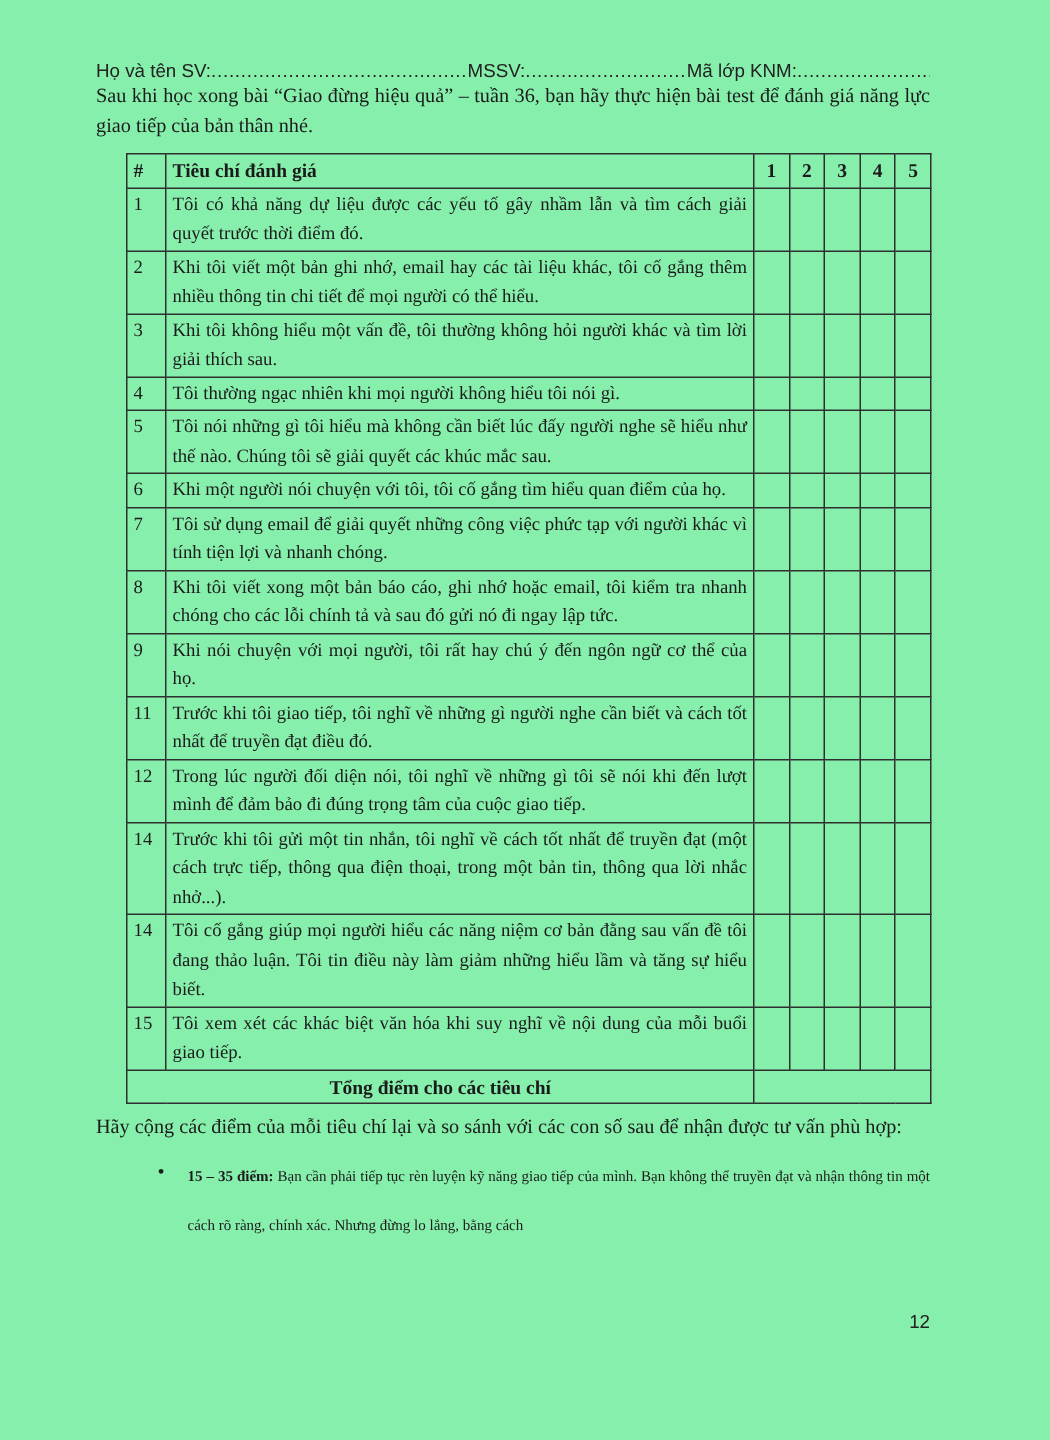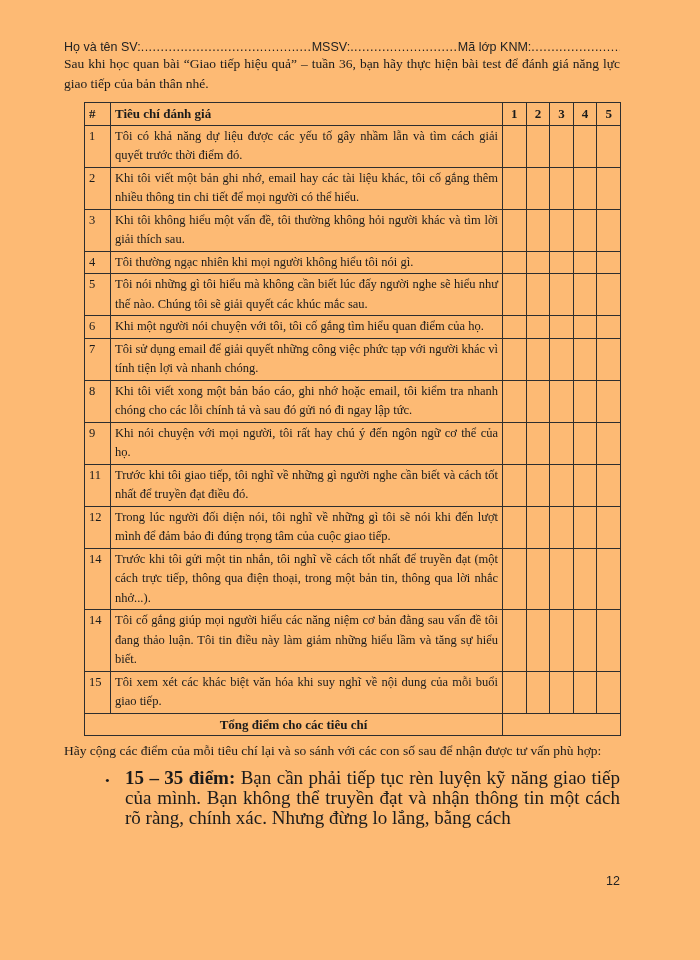--- a/index.html
+++ b/index.html
@@ -1,21 +1,21 @@
 <!DOCTYPE html>
 <html><head>
 <meta charset="utf-8">
 <style>
   html,body{margin:0;padding:0;background:#ffffff;}
   .page{
     position:relative;
     width:700px;height:960px;
     box-sizing:border-box;
     padding:40px 80px 0 64px;
-    background:#fdba74;
+    background:#86efac;
     color:#1b1b1b;
     font-family:"Liberation Serif", serif;
     overflow:hidden;
   }
   
   .fill-line{
     font-family:"Liberation Sans", sans-serif;
     font-size:12.5px;
     white-space:nowrap;
     overflow:hidden;
@@ -84,22 +84,22 @@
     margin:7px 0 0 0;
     padding-left:41px;
   }
   .bullet-mark{
     width:20px;
     flex-shrink:0;
     font-size:13.5px;
     line-height:25px;
   }
   .bullet-text{
-    font-size:19px;
-    line-height:20px;
+    font-size:10px;
+    line-height:33px;
     margin:0;
     text-align:justify;
     flex:1;
   }
   .page-number{
     position:absolute;
     top:874px;
     right:80px;
     font-family:"Liberation Sans", sans-serif;
     font-size:12.5px;
@@ -114,21 +114,21 @@
   <div class="fill-line">
     <span class="lbl">Họ và tên SV:</span>
     <span class="dots">......................................................</span>
     <span class="lbl">MSSV:</span>
     <span class="dots">..................................</span>
     <span class="lbl">Mã lớp KNM:</span>
     <span class="dots">............................</span>
   </div>
 
 
-  <p class="body-par">Sau khi học quan bài “Giao tiếp hiệu quả” – tuần 36, bạn hãy thực hiện bài test để đánh giá năng lực giao tiếp của bản thân nhé.</p>
+  <p class="body-par">Sau khi học xong bài “Giao đừng hiệu quả” – tuần 36, bạn hãy thực hiện bài test để đánh giá năng lực giao tiếp của bản thân nhé.</p>
 
   <table class="criteria">
     <colgroup>
       <col class="c-num">
         <col class="c-text">
       <col class="c-score">
         <col class="c-score">
         <col class="c-score">
         <col class="c-score">
         <col class="c-score">

